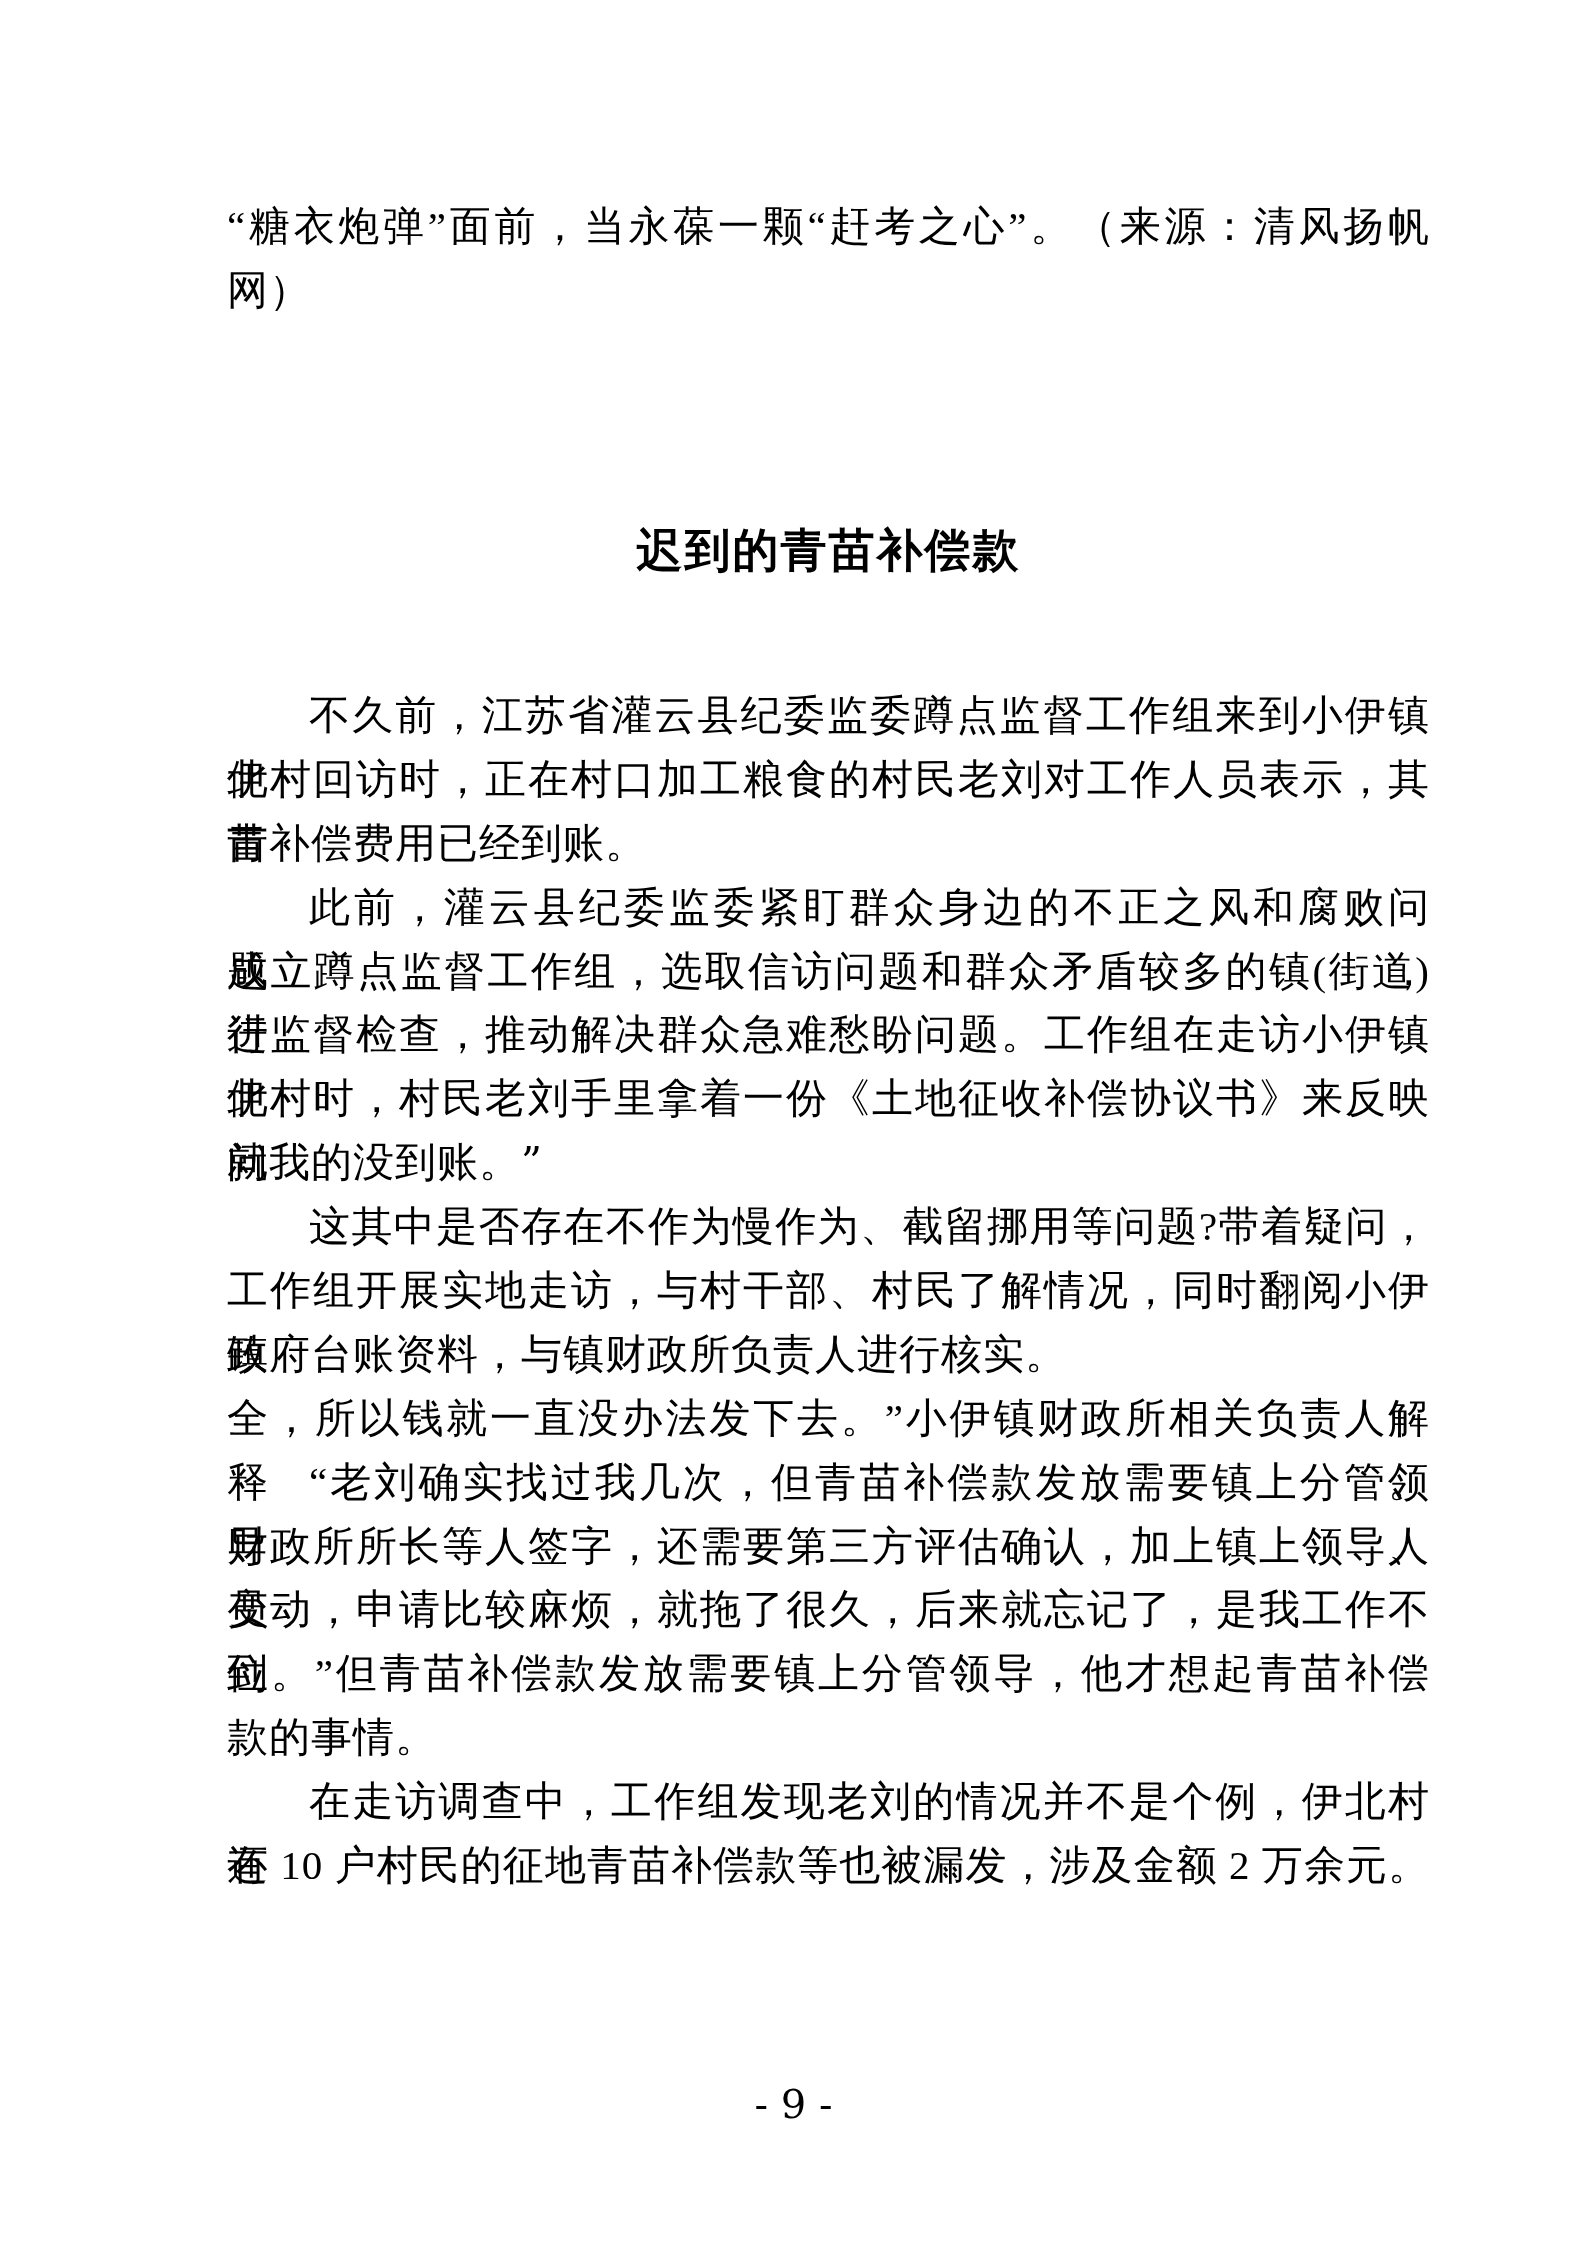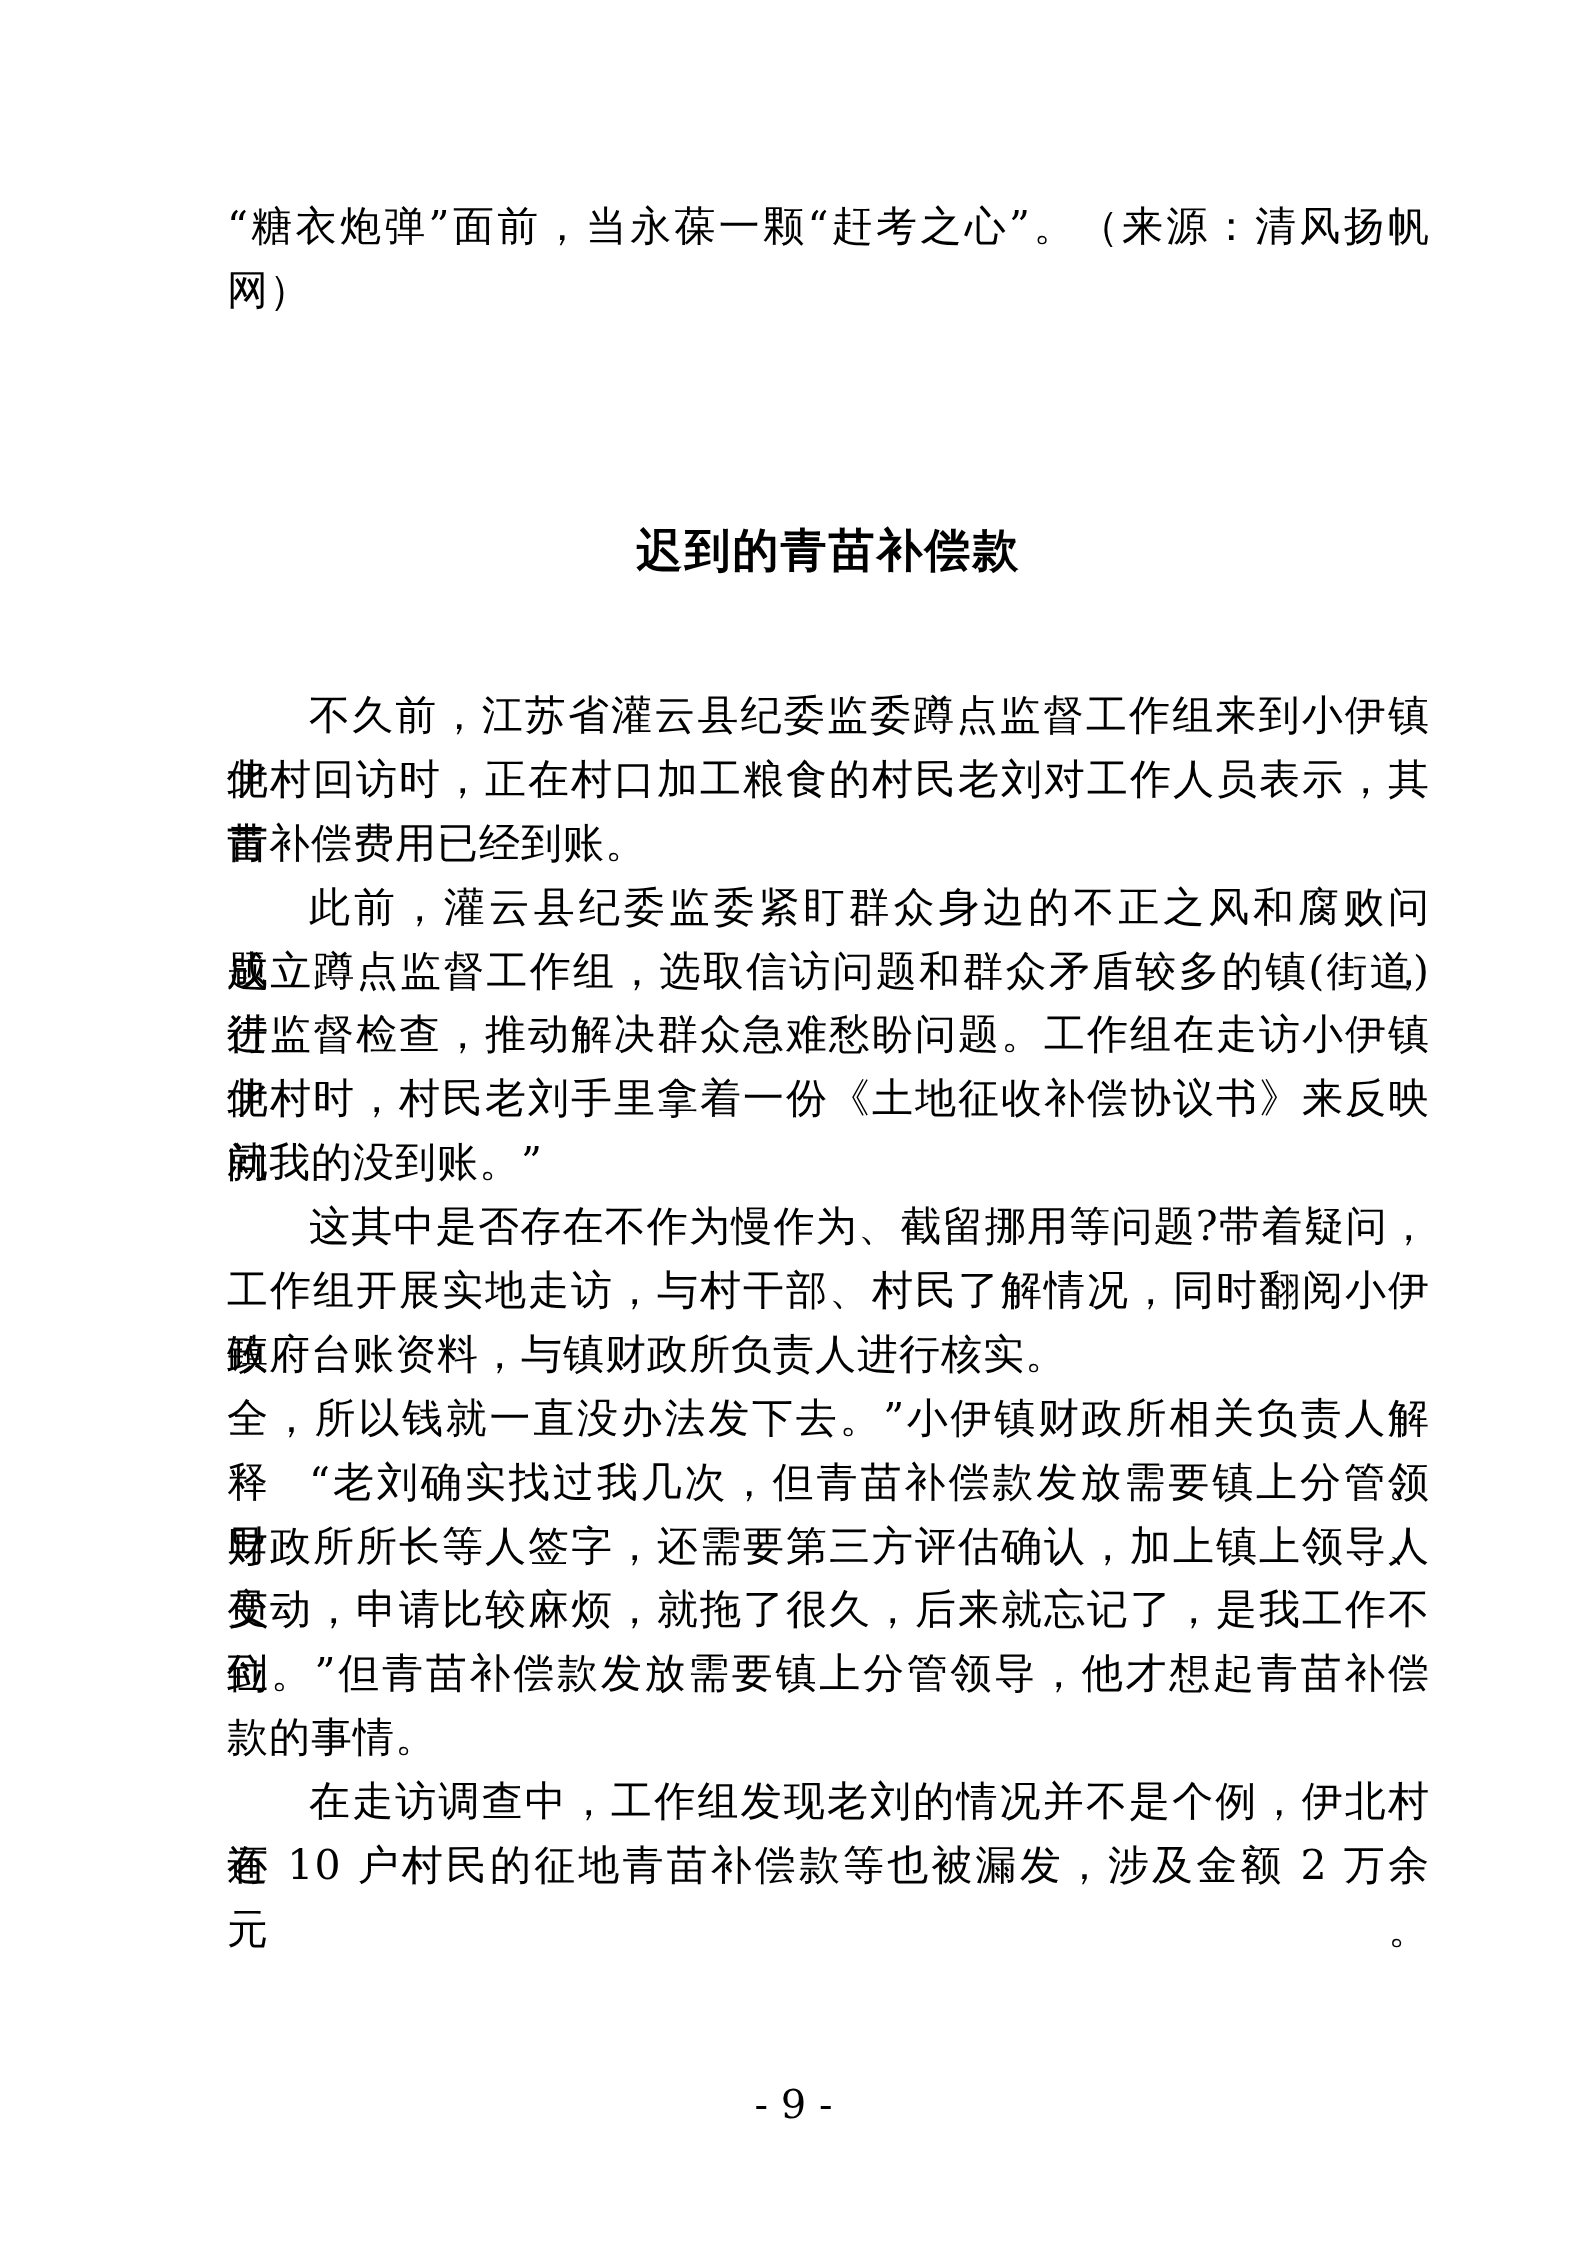--- a/index.html
+++ b/index.html
@@ -25,20 +25,21 @@
   }
   .line {
     height: 63.9px;
     text-align: left;
     letter-spacing: 1px;
   }
   .line.just {
     text-align: justify;
     text-align-last: justify;
     text-justify: inter-character;
+    font-family: Liberation Serif, serif;
   }
   .line.ind {
     text-indent: 82px;
   }
   .intro-block   { top: 195px; }
   .header-block  { top: 388px; }
   .title-block {
     top: 512px;
     text-align: center;
     font-size: 46px;

